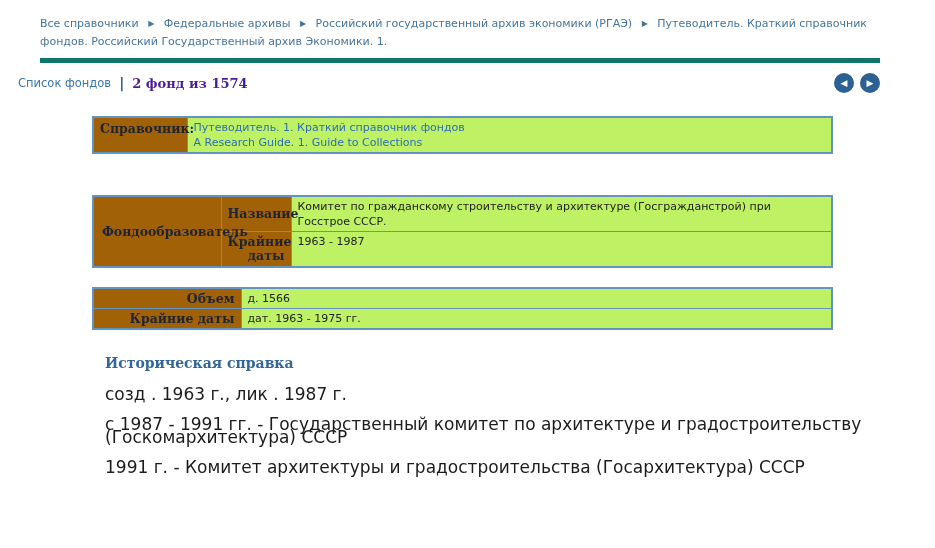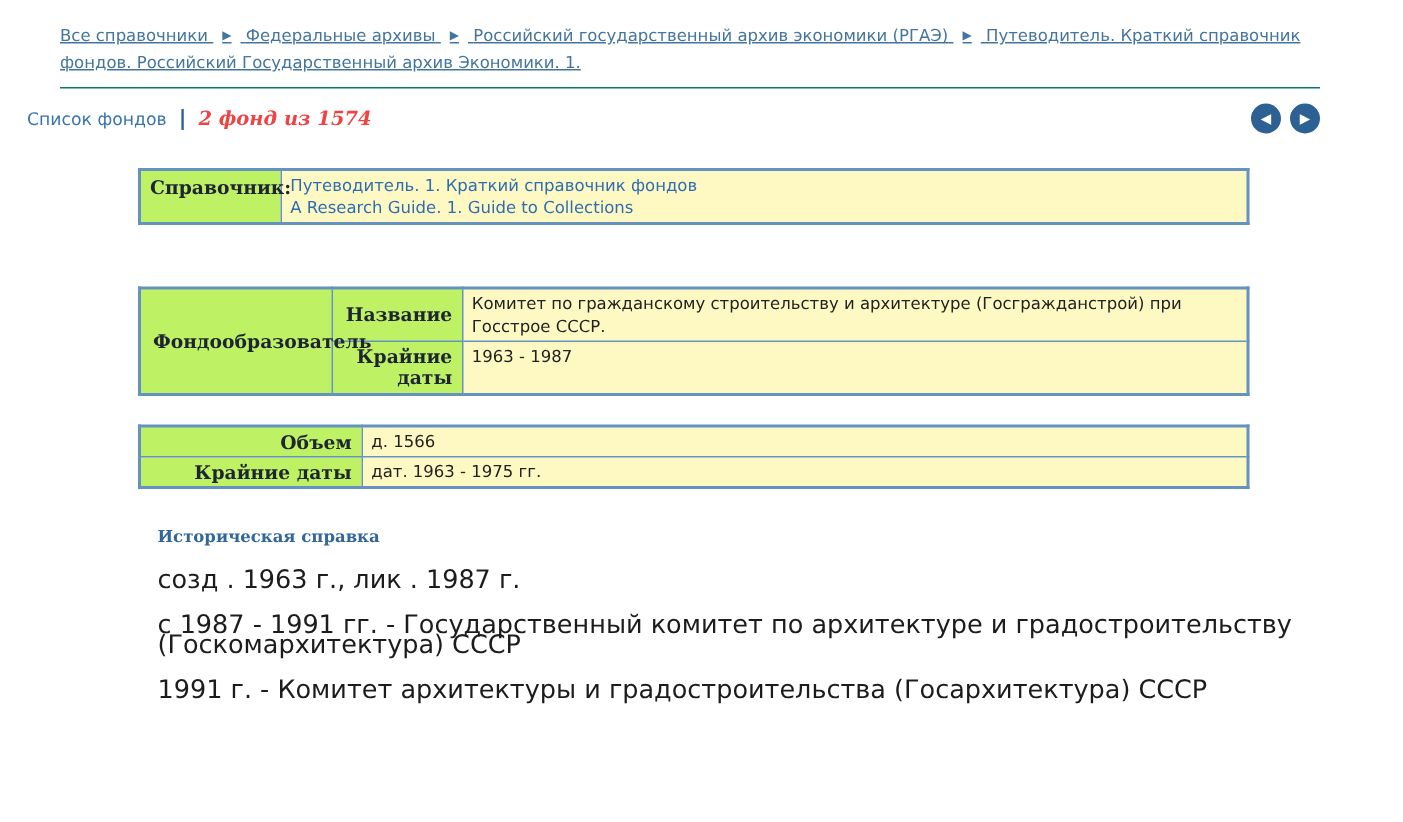--- a/index.html
+++ b/index.html
@@ -9,90 +9,89 @@
     background: #ffffff;
     font-family: "DejaVu Sans", sans-serif;
     font-size: 11px; color: #222;
     position: relative;
   }
 
   
   .breadcrumb {
     margin: 0 55px 0 40px;
     padding: 15px 0 8px 0;
-    border-bottom: 1px solid #0f766e;
+    border-bottom: 5px solid #0f766e;
     color: #44759e;
     line-height: 17px;
     font-size: 11px;
-    text-decoration: underline;
   }
   .crumb-link { color: #44759e; text-decoration: none; cursor: pointer; }
   .crumb-sep { color: #44759e; font-size: 8px; margin: 0 6px; position: relative; top: -1px; }
 
   
   .toolbar {
     margin: 8px 55px 0 18px;
     display: flex; align-items: center;
     height: 24px;
   }
   .list-link { color: #3a74ad; text-decoration: none; cursor: pointer; font-size: 11.5px; }
   .tb-divider { color: #2d5f94; margin: 0 8px; font-size: 14px; font-weight: bold; }
   .position-text {
     font-family: "DejaVu Serif", serif; font-weight: bold;
-    font-size: 13px; color: #ef4444; font-style: italic;
+    font-size: 13px; color: #4c1d95;
   }
   .tb-spacer { flex: 1; }
   .nav-btn {
     width: 20px; height: 20px; border-radius: 50%;
     background: #2d6193; color: #fff; border: none;
     display: flex; align-items: center; justify-content: center;
     font-size: 9px; line-height: 1; margin-left: 6px; cursor: pointer;
     padding: 0;
   }
 
   
   table {
     border-collapse: collapse;
     margin-left: 92px;
     width: 741px;
     table-layout: fixed;
   }
   table, th, td { border: 1px solid #6493c1; }
   table { border-width: 2px; }
   th {
-    background: #bef264;
+    background: #a16207;
     font-family: "DejaVu Serif", serif;
     font-size: 12.5px; font-weight: bold; color: #1f2433;
     text-align: right; padding: 3px 6px; vertical-align: top;
   }
-  td { background: #fef9c3; padding: 2px 6px; font-size: 11px; vertical-align: top; line-height: 15px; }
+  td { background: #bef264; padding: 2px 6px; font-size: 11px; vertical-align: top; line-height: 15px; }
 
   .tbl-reference { margin-top: 21px; }
   .tbl-reference th { width: 94px; }
   .tbl-link { color: #2f6db3; text-decoration: none; cursor: pointer; display: inline; }
   .ref-line { line-height: 15px; }
   .chapter-l1 { padding-left: 14px; line-height: 17px; }
   .chapter-l2 { padding-left: 60px; line-height: 17px; }
   .bullet1 { color: #111; font-size: 9px; margin-right: 6px; }
   .bullet2 { color: #333; font-size: 9px; margin-right: 6px; }
 
   .tbl-creator { margin-top: 41px; }
   .tbl-creator .creator-label { width: 128px; text-align: center; vertical-align: middle; padding-left: 8px; }
-  .tbl-creator .sub-label { width: 87px; vertical-align: middle; line-height: 14px; }
+  .tbl-creator .sub-label { width: 70px; vertical-align: middle; line-height: 14px; }
   .tbl-creator td { height: 34px; margin-top: 24px; }
 
   .tbl-fond { margin-top: 19px; }
   .tbl-fond th { width: 148px; padding-top: 2px; padding-bottom: 2px; }
   .tbl-fond td { height: 19px; }
 
   
   .history-title {
     margin: 25px 0 0 105px;
     font-family: "DejaVu Serif", serif;
-    font-size: 11px; font-weight: bold; color: #336699;
+    font-size: 14px; font-weight: bold; color: #336699;
   }
   .history-para {
     margin: 0 40px 0 105px;
     padding-top: 17px;
     font-size: 17px; color: #1c1c1c; line-height: 13px;
   }
 </style>
 </head>
 <body>
 

